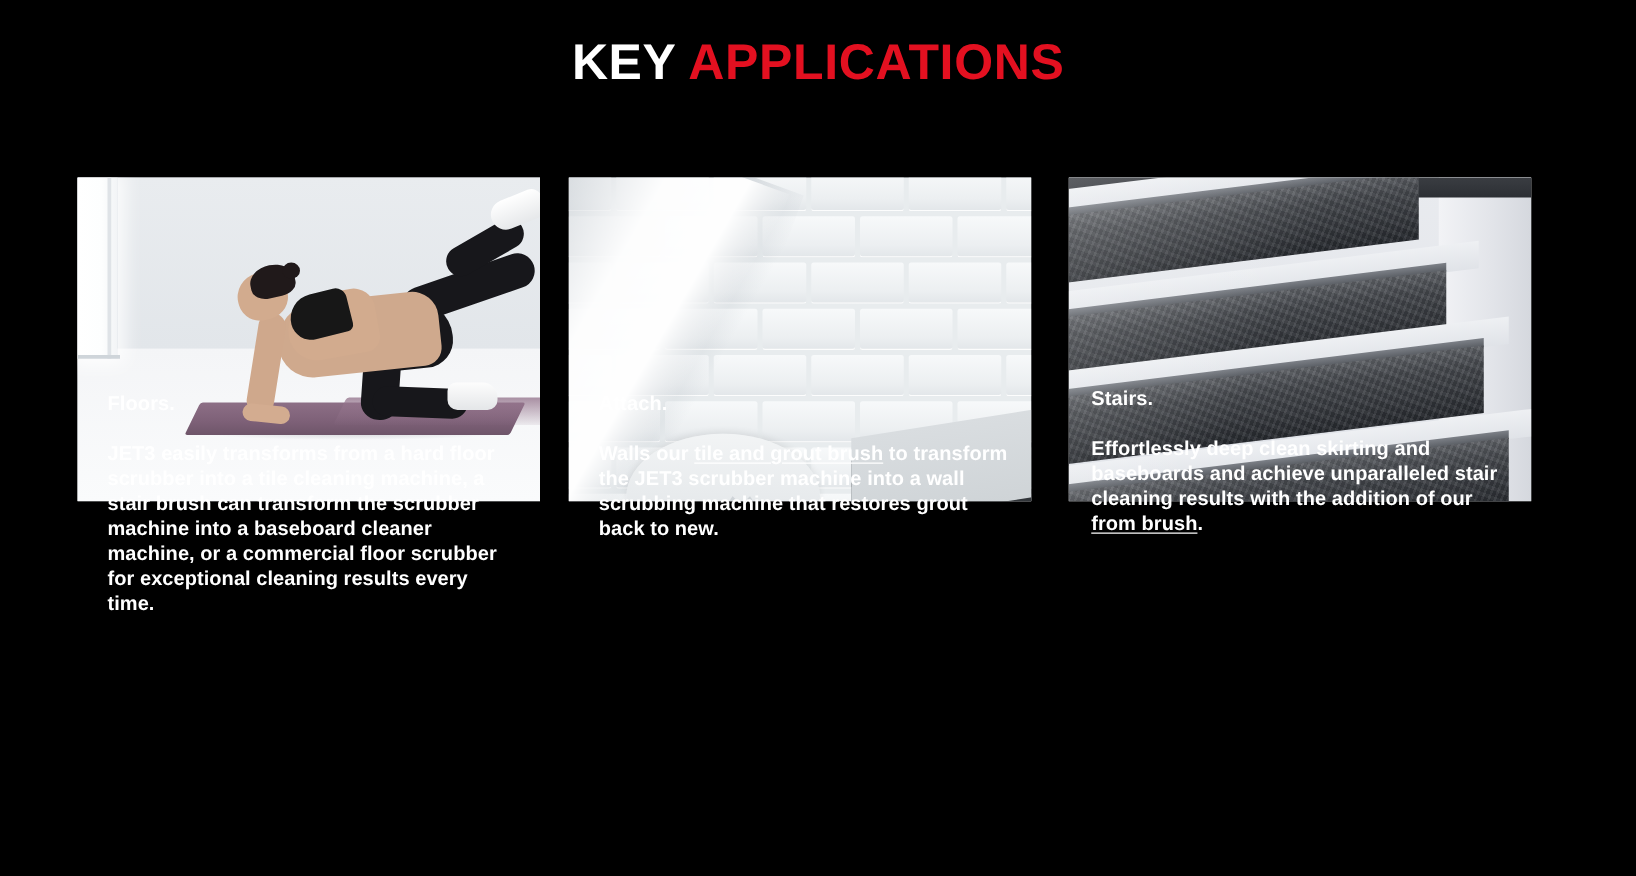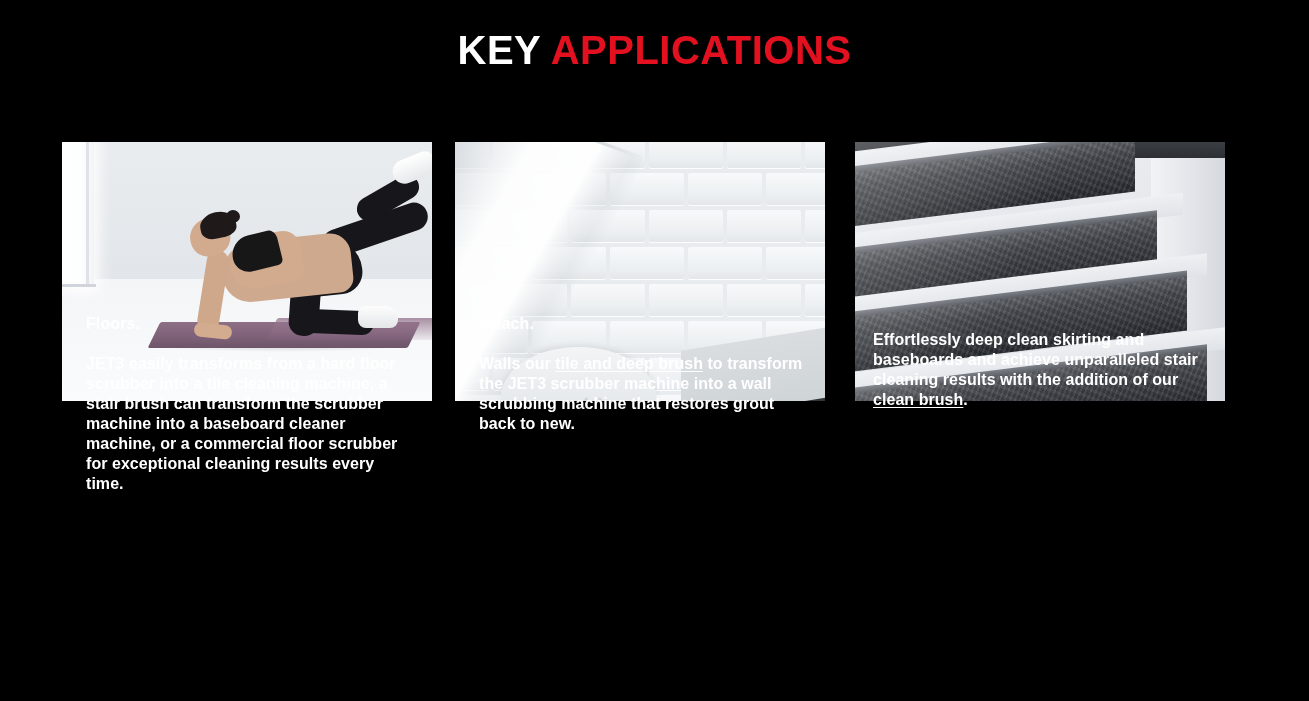--- a/index.html
+++ b/index.html
@@ -310,21 +310,21 @@
         <div class="tl-sink"></div>
         <div class="tl-sinkhole"></div>
         <div class="tl-cab"></div>
         <div class="tl-cabline"></div>
         <div class="tl-counter"></div>
       </div>
     </div>
 
     <div class="caption">
       <div class="cap-title">Attach.</div>
-      <div class="cap-body"><span>Walls our </span><a class="lnk">tile and deep brush</a><span> to transform the JET3 scrubber machine into a wall scrubbing machine that restores grout back to new.</span></div>
+      <div class="cap-body"><span>Walls our </span><a class="lnk">tile and grout brush</a><span> to transform the JET3 scrubber machine into a wall scrubbing machine that restores grout back to new.</span></div>
     </div>
   </div>
 
   <div class="col col-3">
 
     <div class="thumb">
       <div class="img-stairs">
         <div class="st-wallR"></div>
         <div class="st-top"></div>
         <div id="stair-steps">
@@ -339,17 +339,18 @@
             <div class="st-riser" style="left: -20px; top: 156px; width: 352px; transform: skewY(-7deg);"></div>
             <div class="st-tread" style="left: -20px; top: 209px; width: 392px; transform: skewY(-7deg);"></div>
             <div class="st-nose" style="left: -20px; top: 225px; width: 372px; transform: skewY(-7deg);"></div>
             <div class="st-riser" style="left: -20px; top: 231px; width: 372px; transform: skewY(-7deg);"></div>
           </div>
         <div class="st-light"></div>
       </div>
     </div>
 
     <div class="caption">
-      <div class="cap-body"><span>Effortlessly deep clean skirting and baseboards and achieve unparalleled stair cleaning results with the addition of our </span><a class="lnk">clean brush</a><span>.</span></div>
+      <div class="cap-title">Stairs.</div>
+      <div class="cap-body"><span>Effortlessly deep clean skirting and baseboards and achieve unparalleled stair cleaning results with the addition of our </span><a class="lnk">from brush</a><span>.</span></div>
     </div>
   </div>
 
 </div>
 
 </body></html>

